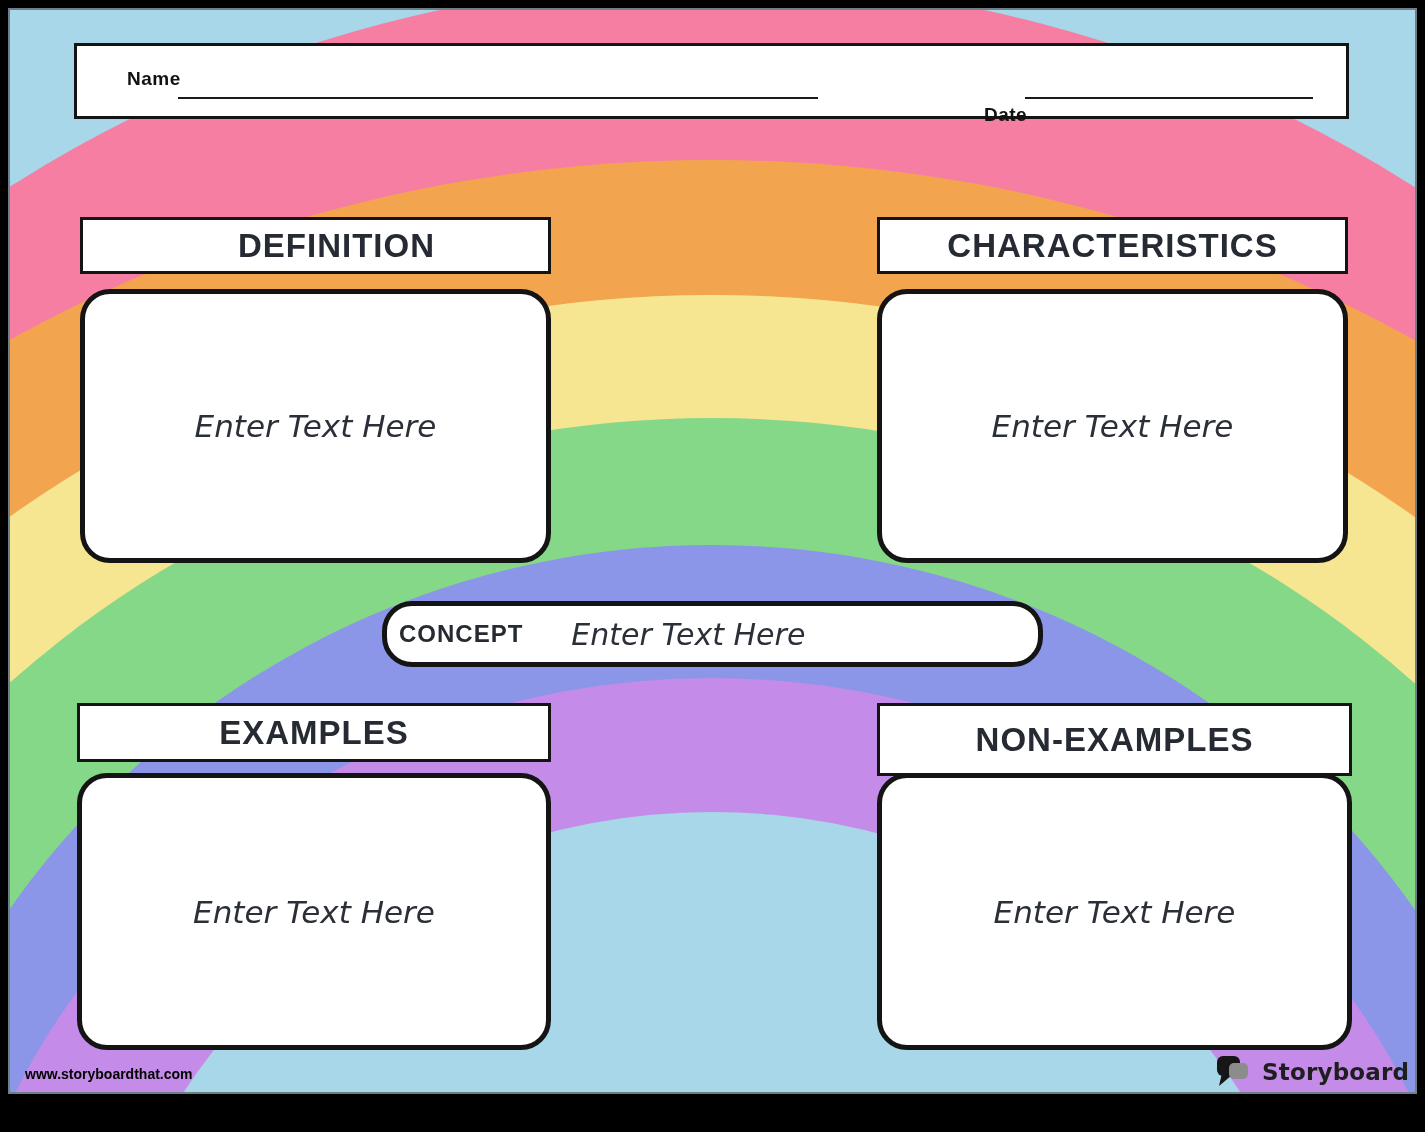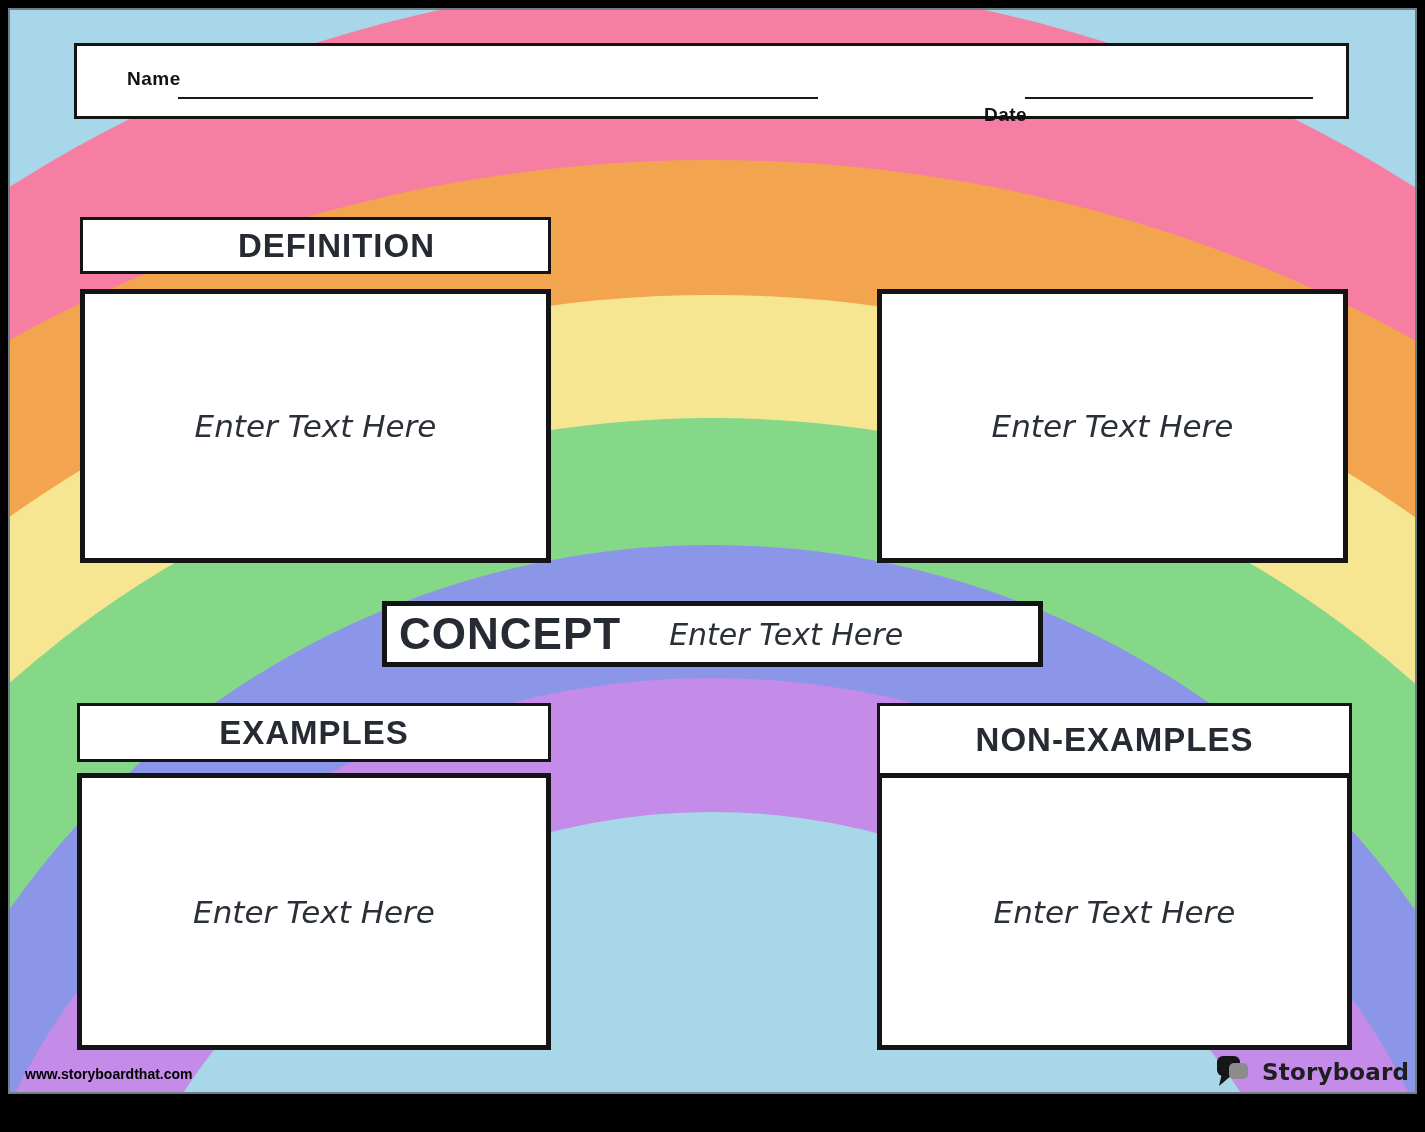--- a/index.html
+++ b/index.html
@@ -14,21 +14,21 @@
     position:absolute;left:10px;top:10px;
     width:1405px;height:1082px;
     overflow:hidden;
     box-shadow:0 0 0 2px #6f7f86;
   }
   .rainbow{position:absolute;left:0;top:0;}
   .box{
     position:absolute;background:#fff;border:3px solid #141414;
     box-sizing:border-box;
   }
-  .thick{border-width:5px;}
+  .thick{border-width:5px;border-radius:30px;}
   .header-box{
     display:flex;align-items:center;justify-content:center;
   }
   .header-title{
     font-weight:bold;font-size:33px;letter-spacing:1px;color:#262b33;
   }
   .content-box{
     display:flex;align-items:center;justify-content:center;
   }
   .placeholder{
@@ -44,21 +44,21 @@
     position:absolute;height:0;border-bottom:2px solid #1a1a1a;
   }
   .directions-text{
     font-family:"DejaVu Sans", sans-serif;
     font-style:italic;font-size:24px;color:#15181d;
   }
   .concept-row{
     display:flex;align-items:center;
   }
   .concept-title{
-    font-weight:bold;font-size:44px;letter-spacing:1px;color:#262b33;
+    font-weight:bold;font-size:24px;letter-spacing:1px;color:#262b33;
     margin-left:12px;
   }
   .concept-placeholder{
     font-family:"DejaVu Sans", sans-serif;
     font-style:italic;font-size:30px;color:#2b3038;
     margin-left:48px;
   }
   .site-url{
     position:absolute;left:15px;top:1056px;
     font-weight:bold;font-size:14px;color:#000;
@@ -99,20 +99,23 @@
     </div>
 
 
     <div class="box header-box" style="left:70px;top:207px;width:471px;height:57px;padding-left:42px;">
       <span class="header-title">DEFINITION</span>
     </div>
     <div class="box content-box thick" style="left:70px;top:279px;width:471px;height:274px;">
       <span class="placeholder" style="font-size:31px;">Enter Text Here</span>
     </div>
 
+    <div class="box header-box" style="left:867px;top:207px;width:471px;height:57px;">
+      <span class="header-title">CHARACTERISTICS</span>
+    </div>
     <div class="box content-box thick" style="left:867px;top:279px;width:471px;height:274px;">
       <span class="placeholder" style="font-size:31px;">Enter Text Here</span>
     </div>
 
     <div class="box thick concept-row" style="left:372px;top:591px;width:661px;height:66px;">
       <span class="concept-title">CONCEPT</span>
       <span class="concept-placeholder">Enter Text Here</span>
     </div>
 
     <div class="box header-box" style="left:67px;top:693px;width:474px;height:59px;">

